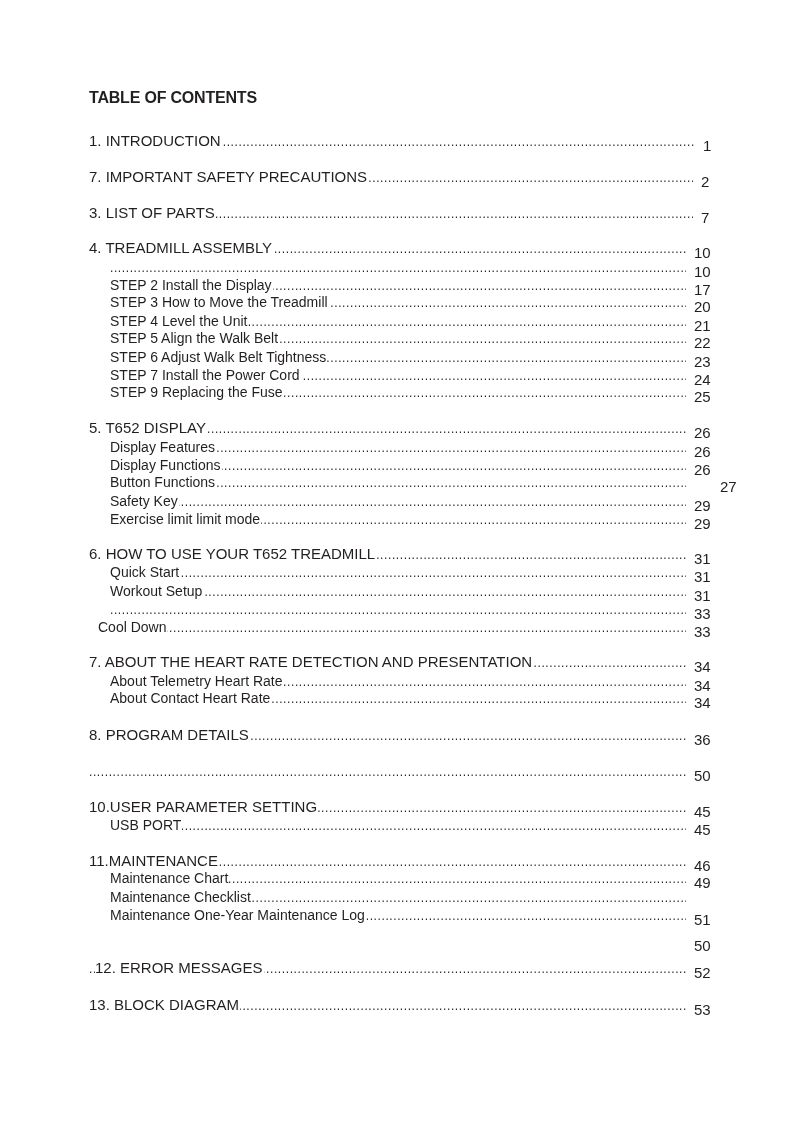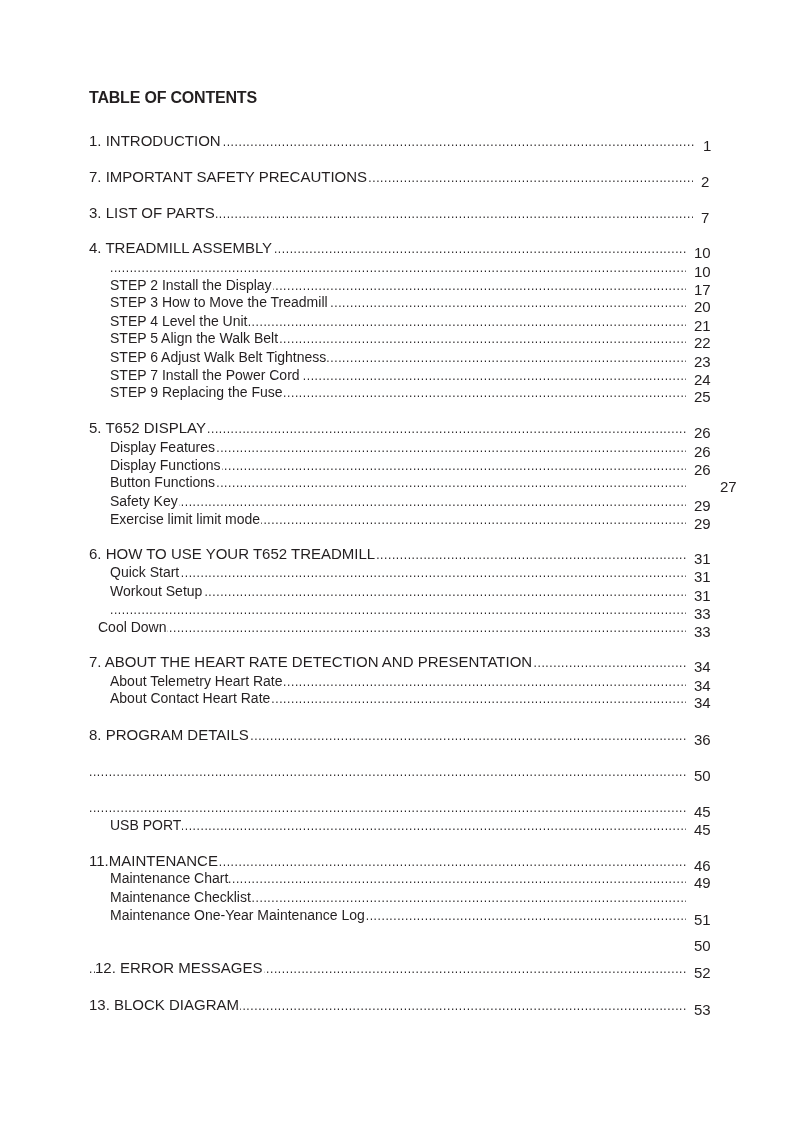--- a/index.html
+++ b/index.html
@@ -153,20 +153,21 @@
       <span class="dots" style="left: 89px; width: 597px;">............................................................................................................................................................................................................................</span>
       <span class="label" style="left: 89px;">8.  PROGRAM DETAILS</span>
       <span class="page" style="left: 694px;">36</span>
     </div>
     <div class="row" style="top: 762px;">
       <span class="dots" style="left: 89px; width: 597px;">............................................................................................................................................................................................................................</span>
       <span class="page" style="left: 694px;">50</span>
     </div>
     <div class="row" style="top: 798px;">
       <span class="dots" style="left: 89px; width: 597px;">............................................................................................................................................................................................................................</span>
+      <span class="label" style="left: 89px;">10.USER PARAMETER SETTING</span>
       <span class="page" style="left: 694px;">45</span>
     </div>
     <div class="row sub" style="top: 816px;">
       <span class="dots" style="left: 110px; width: 576px;">............................................................................................................................................................................................................................</span>
       <span class="label" style="left: 110px;">USB PORT</span>
       <span class="page" style="left: 694px;">45</span>
     </div>
     <div class="row" style="top: 852px;">
       <span class="dots" style="left: 89px; width: 597px;">............................................................................................................................................................................................................................</span>
       <span class="label" style="left: 89px;">11.MAINTENANCE</span>

